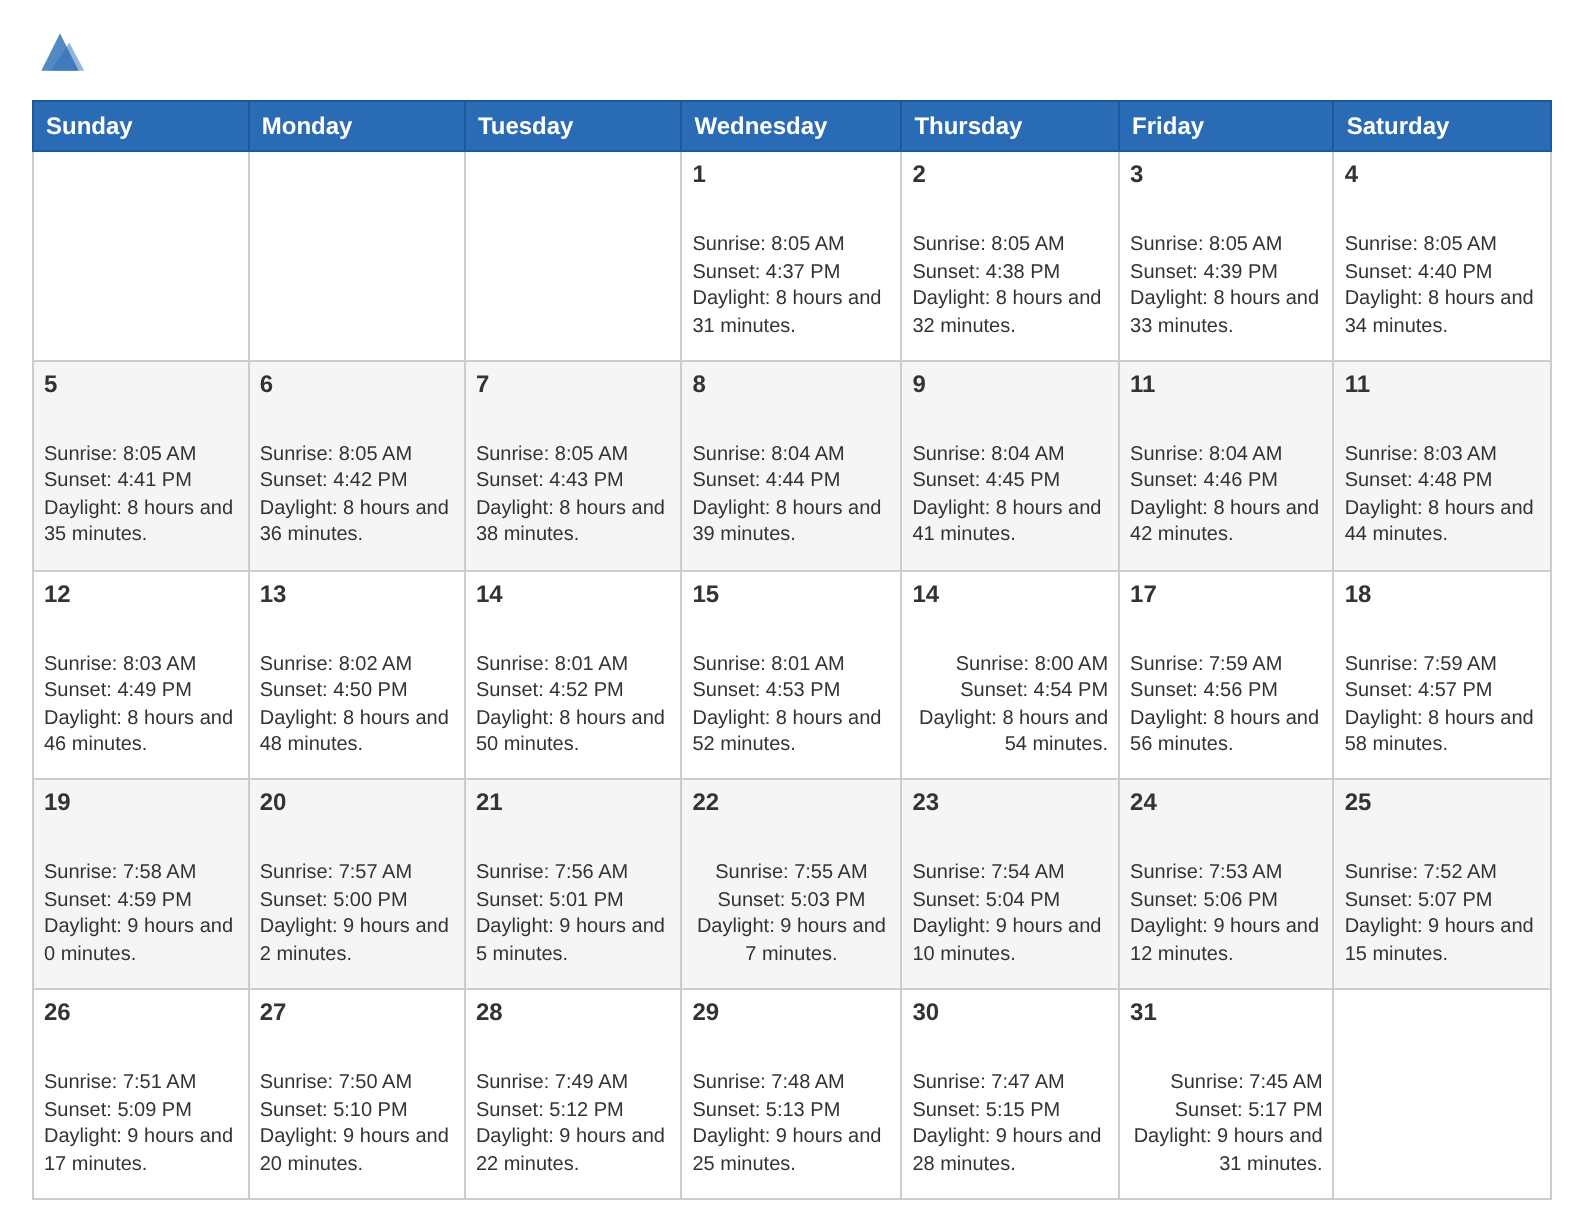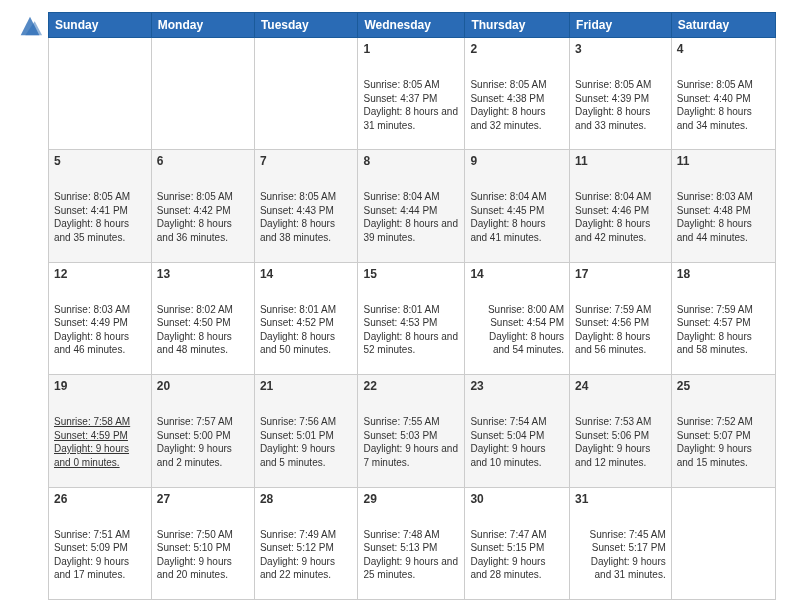--- a/index.html
+++ b/index.html
@@ -8,21 +8,21 @@
       background: #fff;
       width: 792px;
       height: 612px;
       overflow: hidden;
     }
     .page {
       width: 792px;
       height: 612px;
       background: #fff;
       display: flex;
-      flex-direction: row;
+      flex-direction: column;
       padding: 12px 16px 12px 16px;
     }
     .header {
       display: flex;
       justify-content: space-between;
       align-items: flex-start;
       margin-bottom: 10px;
     }
     .logo {
       display: flex;
@@ -245,39 +245,39 @@
           <td>
             <div class="day-number">18</div>
             <div class="day-info" style="white-space: pre-line;">Sunrise: 7:59 AM
 Sunset: 4:57 PM
 Daylight: 8 hours and 58 minutes.</div>
           </td>
         </tr>
         <tr>
           <td>
             <div class="day-number">19</div>
-            <div class="day-info" style="white-space: pre-line; text-decoration: underline;">Sunrise: 7:58 AM
+            <div class="day-info" style="white-space: pre-line;">Sunrise: 7:58 AM
 Sunset: 4:59 PM
 Daylight: 9 hours and 0 minutes.</div>
           </td>
           <td>
             <div class="day-number">20</div>
             <div class="day-info" style="white-space: pre-line;">Sunrise: 7:57 AM
 Sunset: 5:00 PM
 Daylight: 9 hours and 2 minutes.</div>
           </td>
           <td>
             <div class="day-number">21</div>
             <div class="day-info" style="white-space: pre-line;">Sunrise: 7:56 AM
 Sunset: 5:01 PM
 Daylight: 9 hours and 5 minutes.</div>
           </td>
           <td>
             <div class="day-number">22</div>
-            <div class="day-info" style="white-space: pre-line;">Sunrise: 7:55 AM
+            <div class="day-info" style="white-space: pre-line; text-align: center;">Sunrise: 7:55 AM
 Sunset: 5:03 PM
 Daylight: 9 hours and 7 minutes.</div>
           </td>
           <td>
             <div class="day-number">23</div>
             <div class="day-info" style="white-space: pre-line;">Sunrise: 7:54 AM
 Sunset: 5:04 PM
 Daylight: 9 hours and 10 minutes.</div>
           </td>
           <td>

